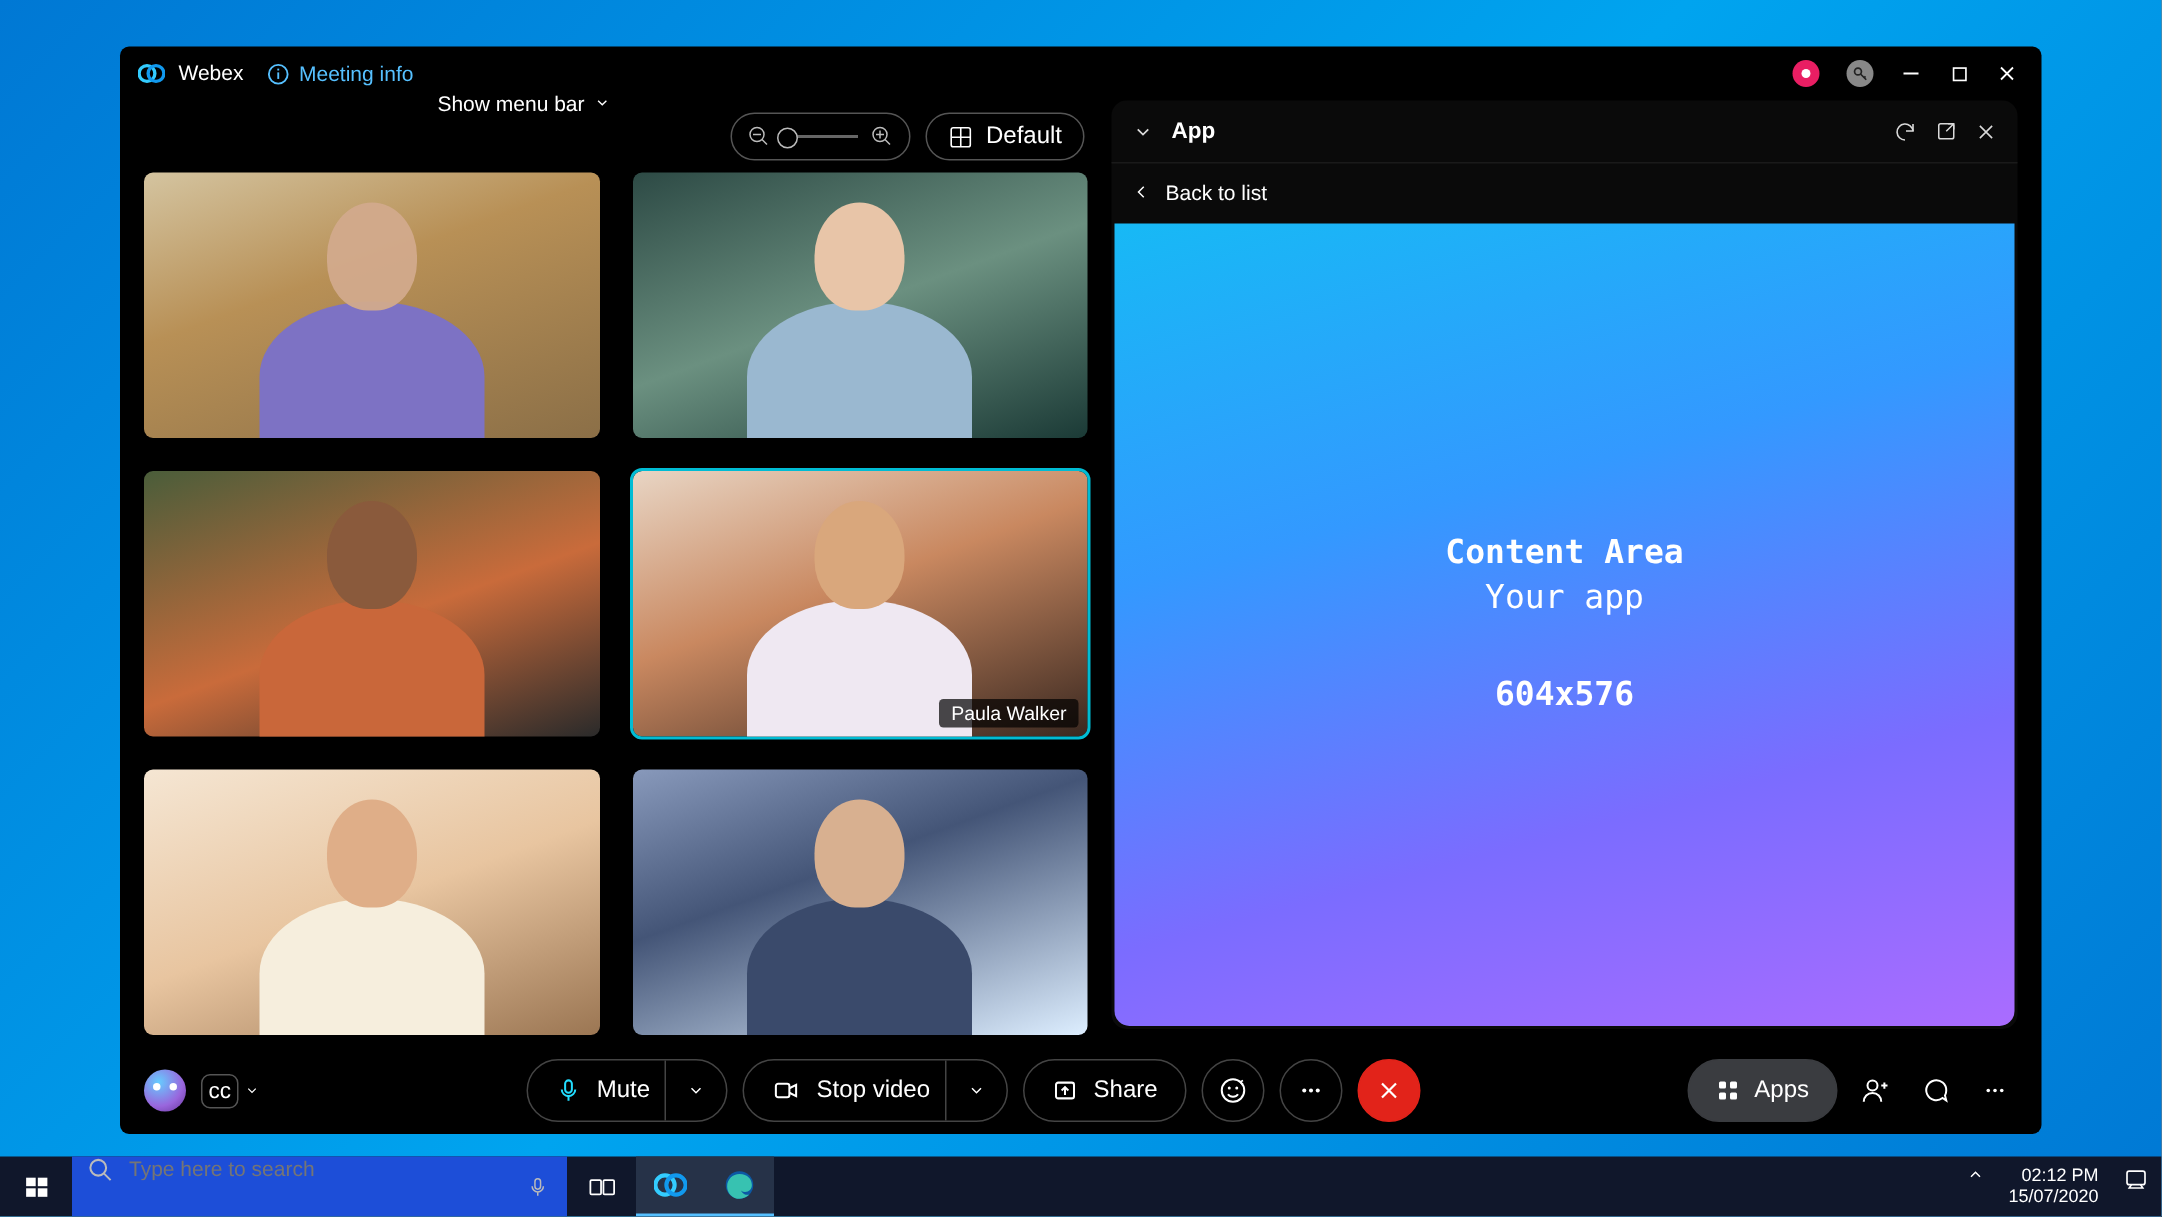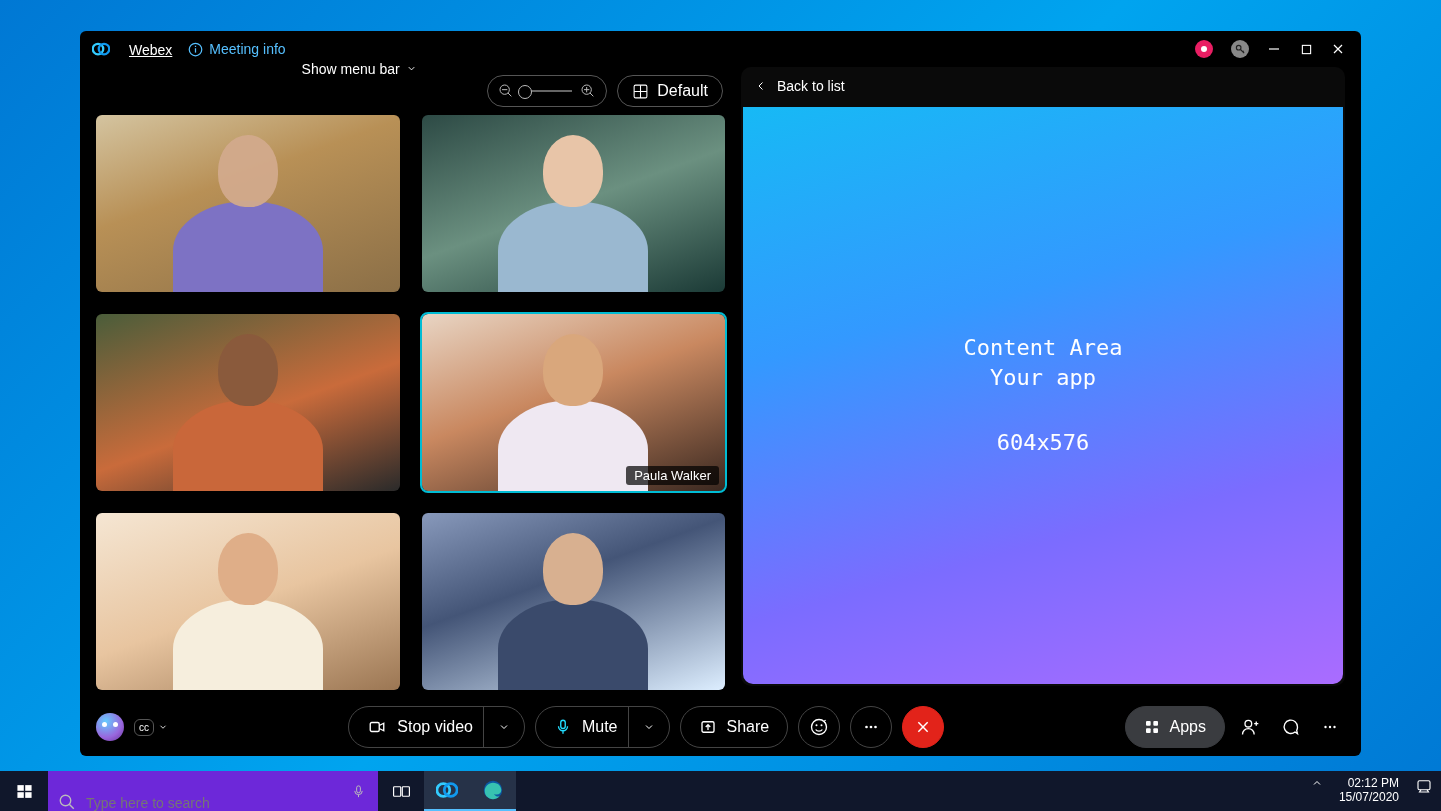--- a/index.html
+++ b/index.html
@@ -14,21 +14,21 @@
   .webex-window {
     position: absolute; left: 80px; top: 31px;
     width: 1281px; height: 725px;
     background: #000; border-radius: 6px;
     display: flex; flex-direction: column;
   }
   .titlebar {
     height: 36px; display: flex; align-items: center;
     padding: 0 12px; gap: 16px; font-size: 14px;
   }
-  .titlebar .logo { display:flex; align-items:flex-end; gap:19px;text-decoration:underline; }
+  .titlebar .logo { display:flex; align-items:flex-start; gap:9px; }
   .titlebar .app-name { font-weight:500; }
   .titlebar .info { display:flex; align-items:center; gap:6px; color:#56c0ff; cursor:pointer;}
   .titlebar .menu { display:flex; align-items:center; gap:6px; cursor:pointer;margin-top:39px;}
   .titlebar .spacer { flex:1; }
   .winctrl { display:flex; align-items:center; gap:18px; padding-right:4px;}
   .winctrl .rec { width:18px; height:18px; border-radius:50%; background:#E91E63; display:flex; align-items:center;justify-content:center;}
   .winctrl .rec::after{content:"";width:6px;height:6px;border-radius:50%;background:#fff;}
   .winctrl .key { width:18px; height:18px; border-radius:50%; background:#888; display:flex; align-items:center;justify-content:center;}
   .winbtn { width:14px; height:14px; display:flex; align-items:center; justify-content:center; cursor:pointer;}
   .body { flex:1; display:flex; padding: 0 16px 0 16px; gap:16px; position:relative;}
@@ -62,39 +62,39 @@
   .app-head { height:42px; display:flex; align-items:center; padding:0 14px; gap:12px; border-bottom:1px solid #1a1a1a;}
   .app-head .title { font-size:15px; font-weight:600; }
   .app-head .spacer{flex:1;}
   .app-head .ico{cursor:pointer; opacity:0.85;}
   .app-back { height:38px; display:flex; align-items:center; padding:0 14px; gap:10px; font-size:14px; cursor:pointer;}
   .app-content { flex:1; margin:2px; border-radius:0 0 10px 10px;
     background:linear-gradient(165deg,#17b9f5 0%, #3399ff 35%, #7b6cff 70%, #aa6cff 100%);
     display:flex; flex-direction:column; align-items:center; justify-content:center;
     font-family:"Consolas","Menlo",monospace; font-size:22px; line-height:1.35; text-align:center;
   }
-  .app-content .t1{font-weight:400;}
+  .app-content .t1{font-weight:700;}
   .app-content .gap{height:36px;}
   
   .toolbar { height:58px; display:flex; align-items:center; padding:0 16px; gap:10px;}
   .toolbar .spacer { flex:1; }
   .pill { display:flex; align-items:center; gap:10px; border:1px solid #444; border-radius:26px; padding:0 18px; height:42px; font-size:16px; cursor:pointer;}
   .pill.split { padding:0 0 0 18px; }
   .pill .caret { border-left:1px solid #444; height:100%; display:flex; align-items:center; padding:0 14px;}
   .circle-btn { width:42px; height:42px; border-radius:50%; border:1px solid #444; display:flex; align-items:center; justify-content:center; cursor:pointer;}
   .circle-btn.danger { background:#E2231A; border-color:#E2231A;}
   .pill.active { background:#3a3c40; border-color:#3a3c40;}
   .assistant-ico{ width:28px;height:28px;border-radius:50%;background:radial-gradient(circle at 35% 30%, #6cf 0%, #96d 60%, #639 100%); position:relative;}
   .assistant-ico::before,.assistant-ico::after{content:"";position:absolute;width:5px;height:5px;border-radius:50%;background:#fff;top:9px;}
   .assistant-ico::before{left:6px;} .assistant-ico::after{right:6px;}
-  .cc-pill{display:flex;align-items:center;gap:6px;border:1px solid #555;border-radius:6px;padding:2px 4px;font-size:10px;}
+  .cc-pill{display:flex;align-items:center;gap:6px;border:1px solid #555;border-radius:6px;padding:2px 4px;font-size:15px;}
   
   .taskbar { position:absolute; left:0; bottom:0; width:100%; height:40px; background:#10172b; display:flex; align-items:center; color:#fff;}
   .taskbar .start{width:48px;height:100%;display:flex;align-items:center;justify-content:center;}
-  .taskbar .search{display:flex;align-items:flex-end;height:100%;width:330px;background:#6d28d9;padding-left:10px;gap:10px;color:#bbb;}
+  .taskbar .search{display:flex;align-items:flex-start;height:100%;width:330px;background:#1d4ed8;padding-left:10px;gap:10px;color:#bbb;}
   .taskbar .search svg{flex-shrink:0;}
   .taskbar .search input{background:transparent;border:none;outline:none;color:#ddd;font-size:14px;flex:1;}
   .taskbar .tico{width:46px;height:100%;display:flex;align-items:center;justify-content:center;cursor:pointer;}
   .taskbar .tico.active{background:#263248;border-bottom:2px solid #56c0ff;}
   .taskbar .tray{margin-left:auto;display:flex;gap:6px;padding-right:8px;font-size:12px;}
   .taskbar .clock{text-align:right;line-height:1.15;padding:0 10px;}
   svg{display:block;}
 </style>
 </head>
 <body>
@@ -207,20 +207,38 @@
         <div class="tile p6">
             <div class="person">
               <div class="head"></div>
               <div class="body-sh"></div>
             </div>
           </div>
       </div>
     </div>
 
     <div class="app-panel">
+      <div class="app-head">
+        <svg class="ico" width="14" height="14" viewBox="0 0 24 24">
+            <path d="M6 9l6 6 6-6" fill="none" stroke="#fff" stroke-width="2"></path>
+          </svg>
+        <span class="title">App</span>
+        <div class="spacer"></div>
+        <svg class="ico" width="16" height="16" viewBox="0 0 24 24">
+            <path d="M20 11A8 8 0 1 0 12 20" fill="none" stroke="#fff" stroke-width="1.6"></path>
+            <path d="M20 4v7h-7" fill="none" stroke="#fff" stroke-width="1.6"></path>
+          </svg>
+        <svg class="ico" width="15" height="15" viewBox="0 0 24 24">
+            <rect x="4" y="4" width="16" height="16" rx="2" fill="none" stroke="#fff" stroke-width="1.6"></rect>
+            <path d="M14 4h6v6M20 4l-8 8" fill="none" stroke="#fff" stroke-width="1.6"></path>
+          </svg>
+        <svg class="ico" width="14" height="14" viewBox="0 0 24 24">
+            <path d="M5 5l14 14M19 5L5 19" stroke="#fff" stroke-width="1.8"></path>
+          </svg>
+      </div>
       <div class="app-back">
         <svg width="12" height="12" viewBox="0 0 24 24">
             <path d="M15 5l-7 7 7 7" fill="none" stroke="#fff" stroke-width="2"></path>
           </svg>
         <span>Back to list</span>
       </div>
       <div class="app-content">
         <div class="t1">Content Area</div>
         <div>Your app</div>
         <div class="gap"></div>
@@ -233,38 +251,38 @@
     <div class="assistant-ico"></div>
     <div style="display:flex;align-items:center;gap:4px;">
       <div class="cc-pill">cc</div>
       <svg width="10" height="10" viewBox="0 0 24 24">
           <path d="M6 9l6 6 6-6" fill="none" stroke="#fff" stroke-width="2"></path>
         </svg>
     </div>
     <div class="spacer"></div>
 
     <div class="pill split">
+      <svg width="18" height="18" viewBox="0 0 24 24">
+          <rect x="9" y="3" width="6" height="11" rx="3" fill="none" stroke="#2df" stroke-width="1.8"></rect>
+          <path d="M6 11a6 6 0 0 0 12 0M12 17v4" fill="none" stroke="#2df" stroke-width="1.8"></path>
+        </svg>
+      <span>Mute</span>
+      <div class="caret">
+          <svg width="12" height="12" viewBox="0 0 24 24">
+            <path d="M6 9l6 6 6-6" fill="none" stroke="#fff" stroke-width="2"></path>
+          </svg>
+        </div>
+    </div>
+
+    <div class="pill split">
       <svg width="20" height="18" viewBox="0 0 24 24">
           <rect x="3" y="6" width="12" height="12" rx="2" fill="none" stroke="#fff" stroke-width="1.8"></rect>
           <path d="M15 10l6-3v10l-6-3" fill="none" stroke="#fff" stroke-width="1.8"></path>
         </svg>
       <span>Stop video</span>
-      <div class="caret">
-          <svg width="12" height="12" viewBox="0 0 24 24">
-            <path d="M6 9l6 6 6-6" fill="none" stroke="#fff" stroke-width="2"></path>
-          </svg>
-        </div>
-    </div>
-
-    <div class="pill split">
-      <svg width="18" height="18" viewBox="0 0 24 24">
-          <rect x="9" y="3" width="6" height="11" rx="3" fill="none" stroke="#2df" stroke-width="1.8"></rect>
-          <path d="M6 11a6 6 0 0 0 12 0M12 17v4" fill="none" stroke="#2df" stroke-width="1.8"></path>
-        </svg>
-      <span>Mute</span>
       <div class="caret">
           <svg width="12" height="12" viewBox="0 0 24 24">
             <path d="M6 9l6 6 6-6" fill="none" stroke="#fff" stroke-width="2"></path>
           </svg>
         </div>
     </div>
 
     <div class="pill">
       <svg width="18" height="18" viewBox="0 0 24 24">
           <rect x="4" y="5" width="16" height="14" rx="2" fill="none" stroke="#fff" stroke-width="1.8"></rect>

